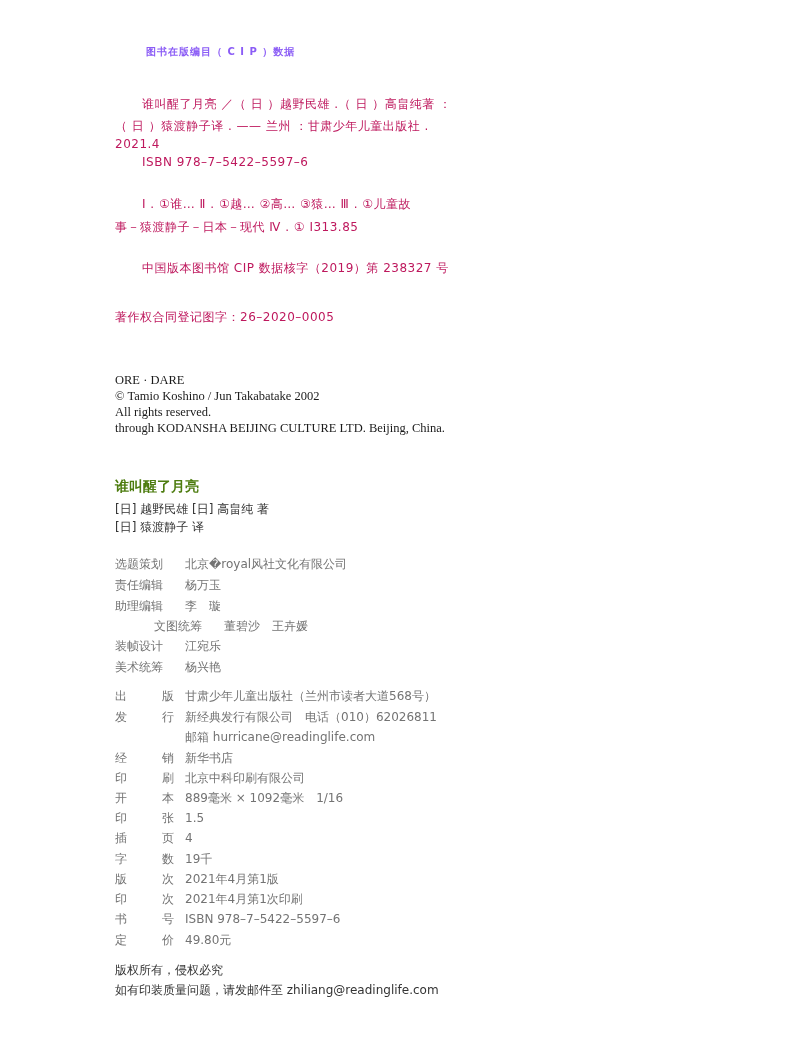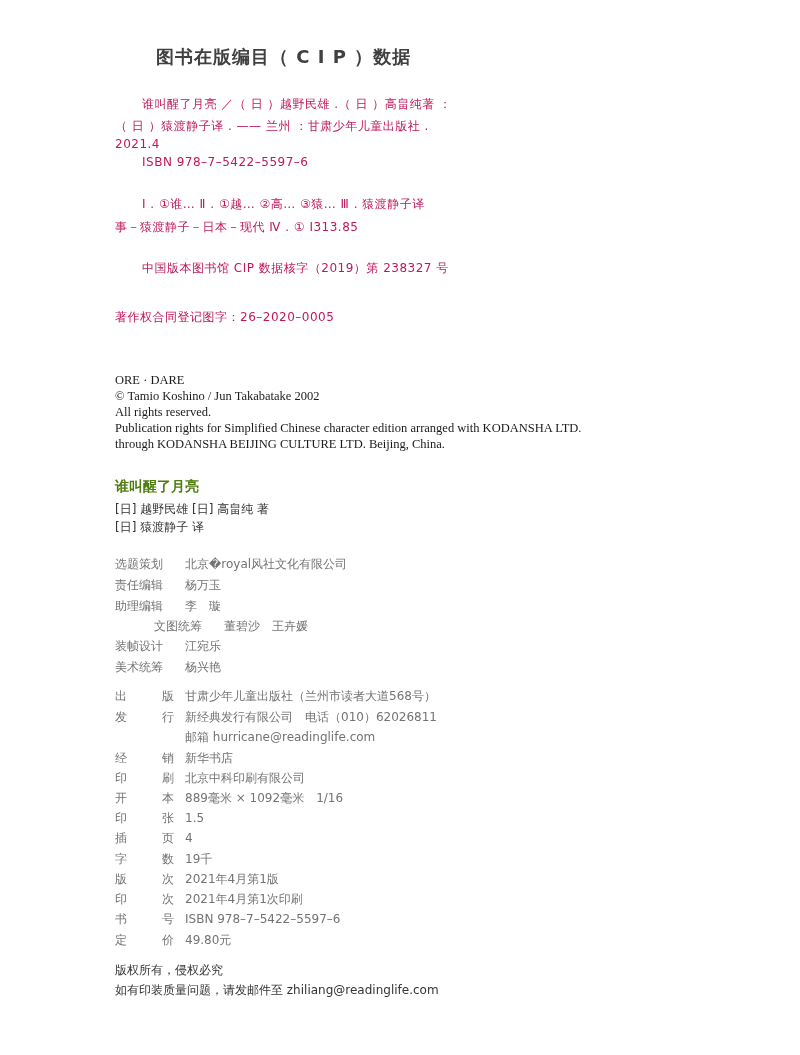--- a/index.html
+++ b/index.html
@@ -1,47 +1,46 @@
 <!DOCTYPE html>
 <html><head>
 <meta charset="utf-8">
 <style>
   html, body { margin: 0; padding: 0; background: #ffffff; }
   body { width: 800px; height: 1055px; position: relative; overflow: hidden;
          font-family: "DejaVu Sans", "Liberation Sans", sans-serif; color: #2b2b2b; }
   .abs { position: absolute; white-space: nowrap; }
-  .cip-title { left: 156px; top: 45px; font-size: 18px; font-weight: bold; color: #404040; letter-spacing: 1px; }
+  .cip-title { left: 146px; top: 45px; font-size: 10px; font-weight: bold; color: #8b5cf6; letter-spacing: 1px; }
   .cip { font-size: 12px; color: #be185d; letter-spacing: 0.5px; }
   .en { font-family: "Liberation Serif", "DejaVu Serif", serif; font-size: 12.5px; color: #1a1a1a; line-height: 16px; }
   .book-title { left: 115px; top: 478px; font-size: 14px; font-weight: bold; color: #4d7c0f; }
   .meta { font-size: 12px; color: #333; }
   .row { position: absolute; left: 115px; font-size: 12px; color: #737373; white-space: nowrap; }
   .row .k { display: inline-block; width: 70px; }
   .row .k2 { display: inline-block; width: 70px; }
   .row .k2 span { display: inline-block; width: 47px; }
   .row .v { display: inline-block; }
 </style>
 </head>
 <body>
 
 <div class="abs cip-title">图书在版编目（ C I P ）数据</div>
 <div class="abs cip" style="left:142px;top:96px;">谁叫醒了月亮 ／（ 日 ）越野民雄 .（ 日 ）高畠纯著 ：</div>
 <div class="abs cip" style="left:115px;top:118px;">（ 日 ）猿渡静子译 . —— 兰州 ：甘肃少年儿童出版社 .</div>
 <div class="abs cip" style="left:115px;top:137px;">2021.4</div>
 <div class="abs cip" style="left:142px;top:155px;">ISBN 978–7–5422–5597–6</div>
-<div class="abs cip" style="left:142px;top:196px;">Ⅰ . ①谁…  Ⅱ . ①越…  ②高…  ③猿…  Ⅲ . 猿渡静子译</div>
+<div class="abs cip" style="left:142px;top:196px;">Ⅰ . ①谁…  Ⅱ . ①越…  ②高…  ③猿…  Ⅲ . ①儿童故</div>
 <div class="abs cip" style="left:115px;top:219px;">事－猿渡静子－日本－现代  Ⅳ . ① I313.85</div>
 <div class="abs cip" style="left:142px;top:260px;">中国版本图书馆 CIP 数据核字（2019）第 238327 号</div>
 <div class="abs cip" style="left:115px;top:309px;">著作权合同登记图字：26–2020–0005</div>
 
 <div class="abs en" style="left:115px;top:372px;">
   <div>ORE · DARE</div>
   <div>© Tamio Koshino / Jun Takabatake 2002</div>
   <div>All rights reserved.</div>
-  <div>Publication rights for Simplified Chinese character edition arranged with KODANSHA LTD.</div>
   <div>through KODANSHA BEIJING CULTURE LTD. Beijing, China.</div>
 </div>
 
 <div class="abs book-title">谁叫醒了月亮</div>
 <div class="abs meta" style="left:115px;top:501px;">[日] 越野民雄 [日] 高畠纯 著</div>
 <div class="abs meta" style="left:115px;top:519px;">[日] 猿渡静子 译</div>
 
 <div class="row" style="top:556px;"><span class="k">选题策划</span><span class="v">北京�royal风社文化有限公司</span></div>
 <div class="row" style="top:577px;"><span class="k">责任编辑</span><span class="v">杨万玉</span></div>
 <div class="row" style="top:598px;"><span class="k">助理编辑</span><span class="v">李　璇</span></div>

